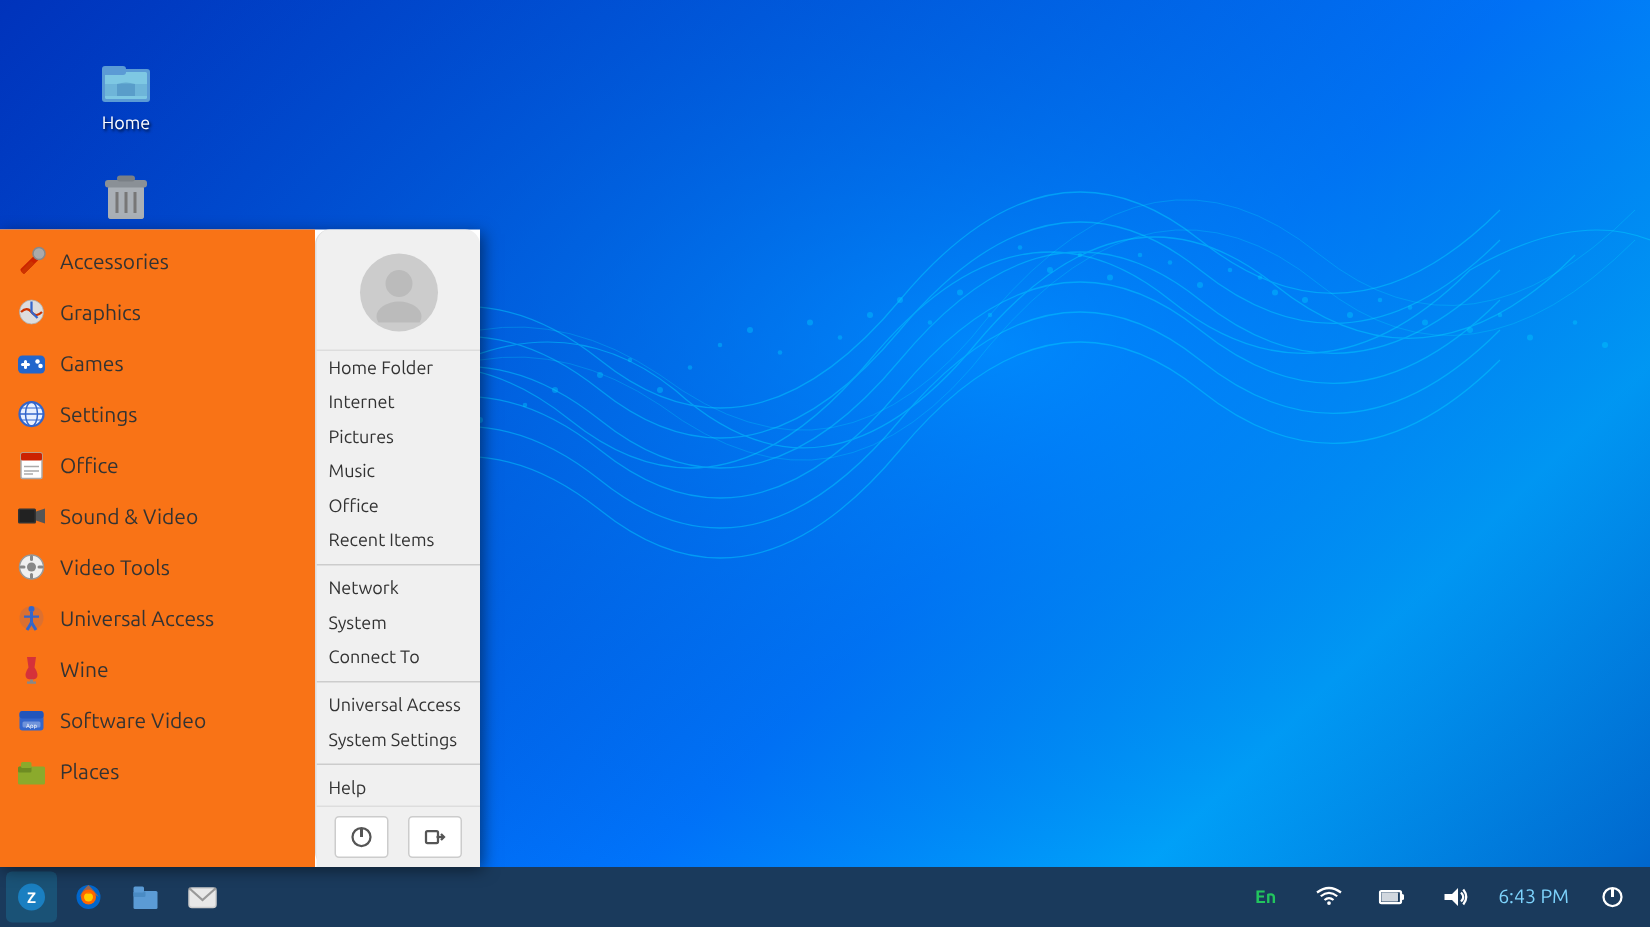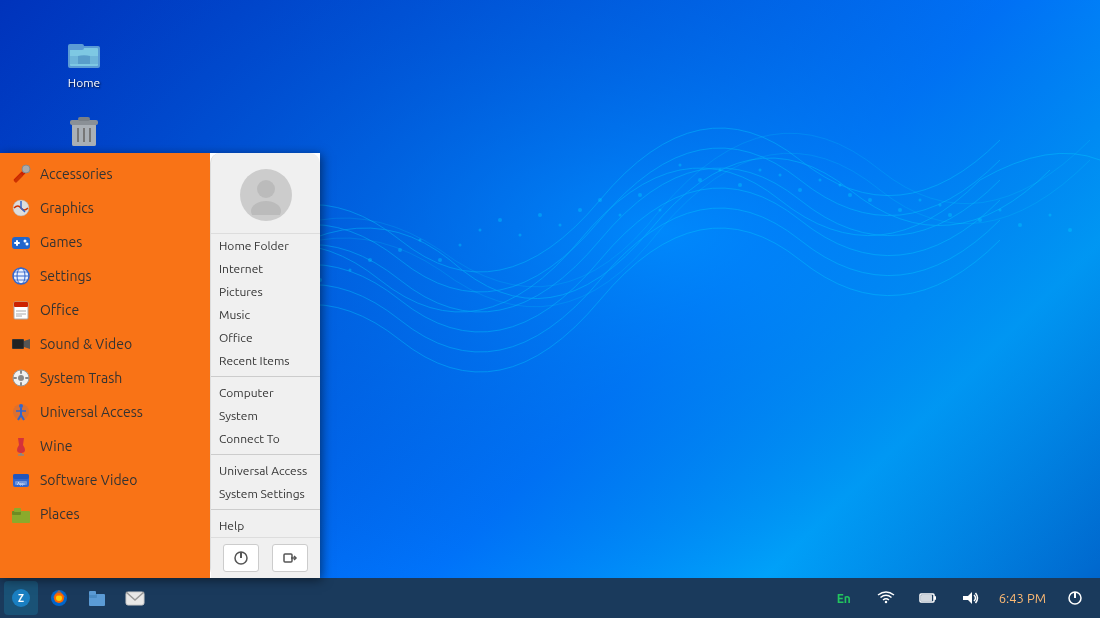--- a/index.html
+++ b/index.html
@@ -375,21 +375,21 @@
       <div class="item-icon">
         <svg width="22" height="22" viewBox="0 0 22 22" xmlns="http://www.w3.org/2000/svg">
           <circle cx="11" cy="11" r="8" fill="#f0f0f0" stroke="#999" stroke-width="1"></circle>
           <circle cx="11" cy="11" r="3" fill="#888"></circle>
           <rect x="10" y="3" width="2" height="4" rx="1" fill="#888"></rect>
           <rect x="10" y="15" width="2" height="4" rx="1" fill="#888"></rect>
           <rect x="3" y="10" width="4" height="2" rx="1" fill="#888"></rect>
           <rect x="15" y="10" width="4" height="2" rx="1" fill="#888"></rect>
         </svg>
       </div>
-      <span>System Trash</span>
+      <span>Video Tools</span>
     </div>
 
     <div class="menu-item">
       <div class="item-icon">
         <svg width="22" height="22" viewBox="0 0 22 22" xmlns="http://www.w3.org/2000/svg">
           <circle cx="11" cy="11" r="8" fill="#3366cc" opacity="0.15"></circle>
           <circle cx="11" cy="5" r="2" fill="#3366cc"></circle>
           <line x1="11" y1="7" x2="11" y2="14" stroke="#3366cc" stroke-width="2"></line>
           <line x1="6" y1="10" x2="16" y2="10" stroke="#3366cc" stroke-width="1.5"></line>
           <line x1="11" y1="14" x2="8" y2="19" stroke="#3366cc" stroke-width="2"></line>
@@ -458,21 +458,21 @@
         <span>Music</span>
       </div>
       <div class="right-item">
         <span>Office</span>
       </div>
       <div class="right-item">
         <span>Recent Items</span>
       </div>
       <div class="right-divider"></div>
       <div class="right-item">
-        <span>Computer</span>
+        <span>Network</span>
       </div>
       <div class="right-item">
         <span>System</span>
       </div>
       <div class="right-item">
         <span>Connect To</span>
       </div>
       <div class="right-divider"></div>
       <div class="right-item">
         <span>Universal Access</span>
@@ -563,21 +563,21 @@
     </div>
 
     <div class="taskbar-btn">
       <svg width="18" height="18" viewBox="0 0 18 18" xmlns="http://www.w3.org/2000/svg">
         <polygon points="2,7 7,7 11,3 11,15 7,11 2,11" fill="white"></polygon>
         <path d="M13 6 Q16 9 13 12" fill="none" stroke="white" stroke-width="1.5"></path>
         <path d="M14.5 4 Q18.5 9 14.5 14" fill="none" stroke="white" stroke-width="1.5"></path>
       </svg>
     </div>
 
-    <span class="time" style="color:#fdba74; font-size:13px; margin: 0 4px;">6:43 PM</span>
+    <span class="time" style="color:#7dd3fc; font-size:13px; margin: 0 4px;">6:43 PM</span>
 
     <div class="taskbar-btn">
       <svg width="16" height="16" viewBox="0 0 16 16" xmlns="http://www.w3.org/2000/svg">
         <circle cx="8" cy="8" r="6" fill="none" stroke="white" stroke-width="1.5"></circle>
         <line x1="8" y1="2" x2="8" y2="8" stroke="white" stroke-width="2"></line>
       </svg>
     </div>
   </div>
 </div>
 

